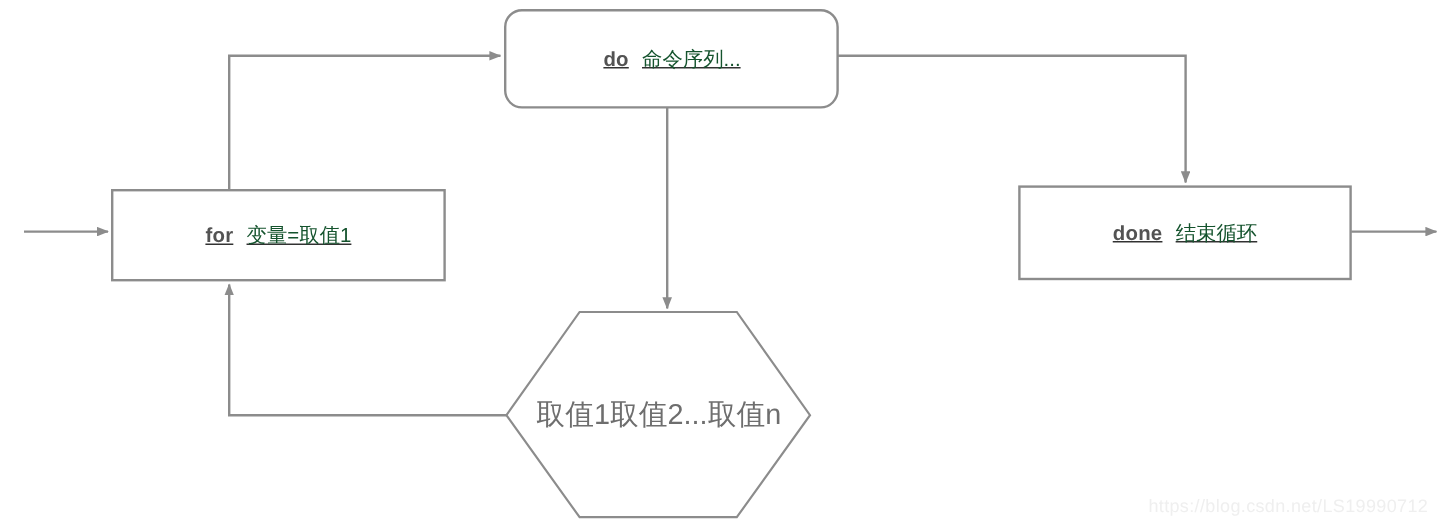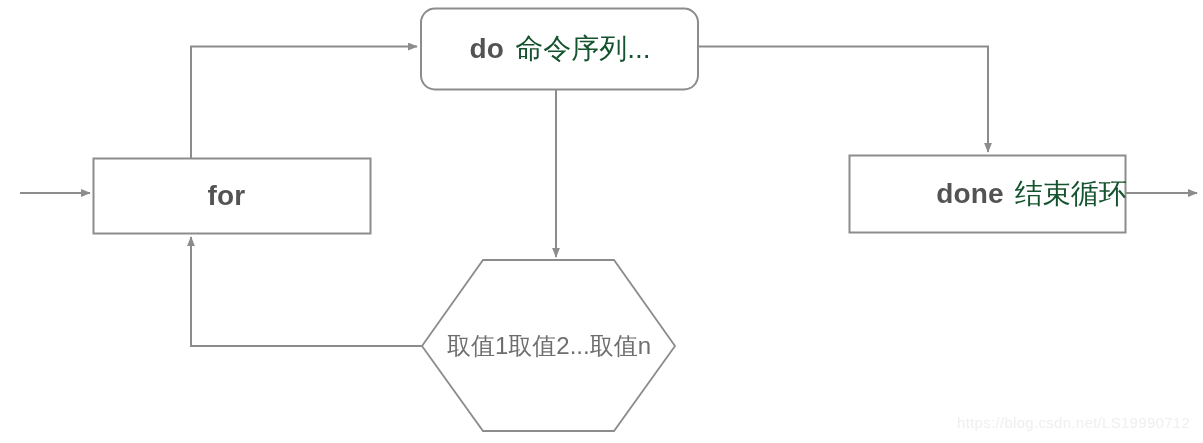--- a/index.html
+++ b/index.html
@@ -36,22 +36,23 @@
   .kw {
     font-weight: bold;
     color: #535353;
     letter-spacing: 0.2px;
   }
   .cn {
     color: #14532d;
     font-weight: normal;
   }
   .node-box-label {
-    font-size: 28px;
+    font-size: 17px;
     line-height: 1;
+    text-decoration: underline;
   }
   .node-box-label .kw { margin-right: 11px; }
 
   .hex-text {
     position: absolute;
     display: flex;
     flex-direction: row;
     align-items: center;
     justify-content: center;
     pointer-events: none;
@@ -115,28 +116,29 @@
 
     <path d="M422,346 L191,346 L191,237" fill="none" stroke="#8c8c8c" stroke-width="2" marker-end="url(#arrowhead)"></path>
 
     <path d="M698,46.5 L988,46.5 L988,152" fill="none" stroke="#8c8c8c" stroke-width="2" marker-end="url(#arrowhead)"></path>
 
     <path d="M1126,193 L1197,193" fill="none" stroke="#8c8c8c" stroke-width="2" marker-end="url(#arrowhead)"></path>
   </svg>
 
   <div class="node-text node-box-label" style="left:93px; top:158px; width:278px; height:76px;">
     <span class="kw">for</span>
+      <span class="cn">变量=取值1</span>
   </div>
 
   <div class="node-text node-box-label" style="left:421px; top:8px; width:278px; height:82px;">
     <span class="kw">do</span>
       <span class="cn">命令序列...</span>
   </div>
 
-  <div class="node-text node-box-label" style="left:849px; top:155px; width:277px; height:78px;padding-left:44px;">
+  <div class="node-text node-box-label" style="left:849px; top:155px; width:277px; height:78px;">
     <span class="kw">done</span>
       <span class="cn">结束循环</span>
   </div>
 
   <div class="hex-text" style="left:452px; top:264px; width:194px; height:164px;">
     <div class="hex-line">取值1</div>
     <div class="hex-line">取值2</div>
     <div class="hex-line ellipsis">...</div>
     <div class="hex-line">取值n</div>
   </div>

